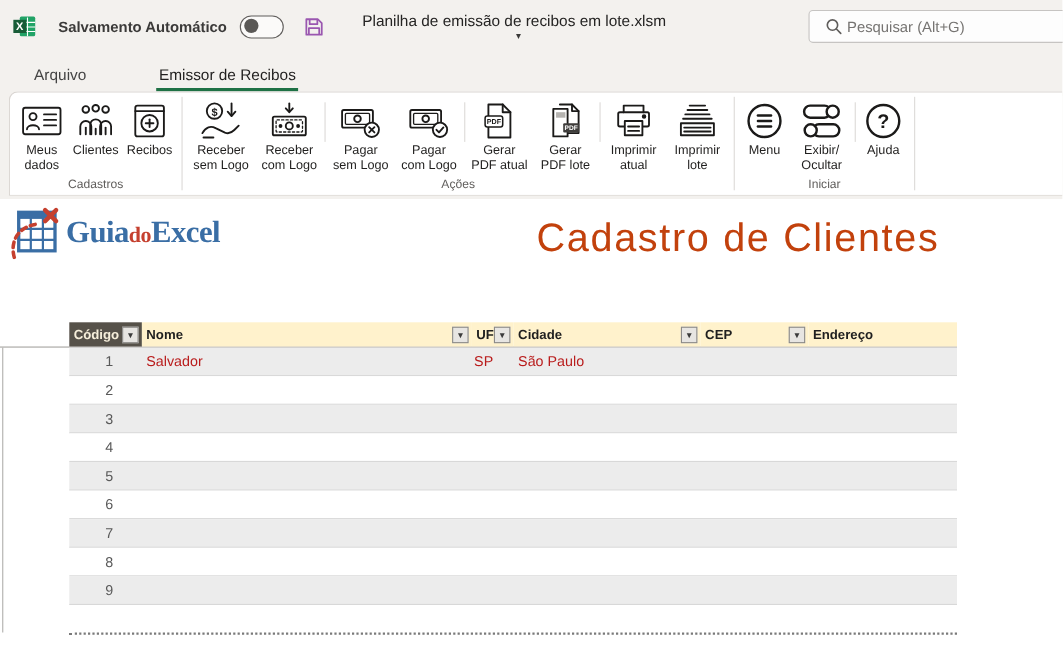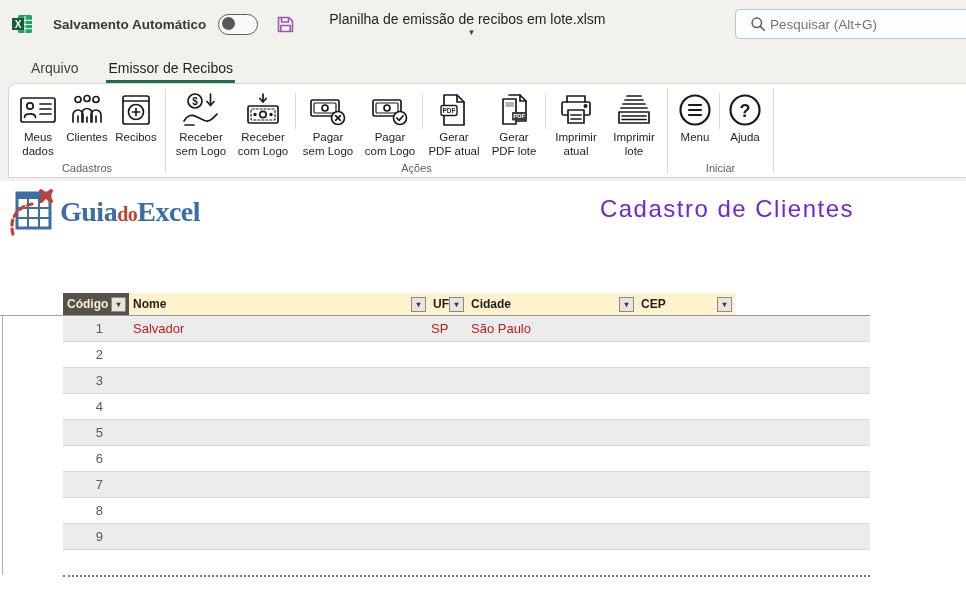--- a/index.html
+++ b/index.html
@@ -25,21 +25,21 @@
   }
   .searchbox svg { flex:0 0 auto; }
   .searchbox input {
     border:none; outline:none; background:transparent; margin-left:4px;
     font-size:13.5px; color:#3b3a39; width:170px; font-family:"Liberation Sans",sans-serif;
   }
   .searchbox input::placeholder { color:#767472; opacity:1; }
   
   .menubar { position:absolute; left:9px; top:48px; width:966px; height:35px; display:flex; align-items:flex-end; padding-left:20px; }
   .menu-item { font-size:14px; color:#444; padding:6px 2px 7px; margin-right:26px; cursor:pointer; }
-  .menu-item.active { color:#201f1e; border-bottom:3px solid #1e7145; padding-bottom:4px; }
+  .menu-item.active { color:#201f1e; border-bottom:3px solid #1e7145; padding-bottom:4px;margin-left:36px; }
   
   .ribbon {
     position:absolute; left:8px; top:83px; width:958px; height:95px;
     background:#ffffff; border:1px solid #d8d4d0; border-right:none;
     border-radius:8px 0 0 0; display:flex; align-items:stretch; overflow:hidden;
   }
   .rgroup { position:relative; display:flex; align-items:flex-start; padding:3px 4px 16px; }
   .glabel { position:absolute; left:0; right:0; bottom:3px; text-align:center; font-size:11px; color:#605e5c; }
   .gsep { width:1px; background:#dcdad7; margin:4px 0; }
   .isep { width:1px; background:#dcdad7; margin:6px 1px 32px; align-self:stretch; }
@@ -51,22 +51,22 @@
   .rbtn .rlab { white-space:pre-line; }
   .w50{width:50px} .w48{width:48px} .w62{width:62px} .w60{width:60px} .w58{width:58px} .w46{width:46px}
   .lineart { stroke:#1b1a19; fill:none; stroke-width:1.7; stroke-linecap:round; stroke-linejoin:round; }
   
   .content { position:absolute; left:0; top:181px; width:870px; height:409px; background:#ffffff; }
   .logo { position:absolute; left:8px; top:7px; display:flex; align-items:center; }
   .logo-text { font-family:"Liberation Serif", serif; font-weight:bold; margin-left:2px; letter-spacing:-0.5px; }
   .logo-text .p1, .logo-text .p3 { font-size:28px; color:#3a6ea5; }
   .logo-text .p2 { font-size:20px; color:#c5402f; }
   .page-title {
-    position:absolute; right:16px; top:14px; font-size:24px; letter-spacing:1.5px;
-    color:#6d28d9; font-weight:400;
+    position:absolute; right:16px; top:14px; font-size:36px; letter-spacing:1.5px;
+    color:#c2410c; font-weight:400;
   }
   
   .table { position:absolute; left:63px; top:112px; right:0; }
   .thead { display:flex; height:23px; border-bottom:1px solid #9a9794; }
   .th { background:#fff2cc; display:flex; align-items:center; font-size:12px; font-weight:bold; color:#1f1f1f; padding-left:4px; }
   .th.first { background:#565149; color:#f6eeda; }
   .fbtn {
     margin-left:auto; margin-right:3px; width:15px; height:15px; flex:0 0 auto;
     background:#e7e5e2; border:1px solid #8c8a88; display:flex; align-items:center; justify-content:center;
     font-size:8px; color:#3b3b3b; cursor:pointer;
@@ -314,20 +314,32 @@
         <span class="ric">
           <svg width="36" height="36" viewBox="0 0 36 36" class="lineart">
             <circle cx="18" cy="18" r="14.5" stroke-width="2.2"></circle>
             <line x1="12" y1="13" x2="24" y2="13" stroke-width="2.2"></line>
             <line x1="12" y1="18" x2="24" y2="18" stroke-width="2.2"></line>
             <line x1="12" y1="23" x2="24" y2="23" stroke-width="2.2"></line>
           </svg>
         </span>
         <span class="rlab">Menu</span>
       </div>
+      <div class="rbtn w58">
+        <span class="ric">
+          <svg width="40" height="36" viewBox="0 0 40 36" class="lineart">
+            <rect x="4" y="4" width="24" height="11" rx="5.5" stroke-width="2.2"></rect>
+            <circle cx="30" cy="9.5" r="5.5" stroke-width="2.2" fill="#ffffff"></circle>
+            <rect x="12" y="21" width="24" height="11" rx="5.5" stroke-width="2.2"></rect>
+            <circle cx="10" cy="26.5" r="5.5" stroke-width="2.2" fill="#ffffff"></circle>
+          </svg>
+        </span>
+        <span class="rlab">Exibir/
+Ocultar</span>
+      </div>
 
       <div class="isep"></div>
 
       <div class="rbtn w48">
         <span class="ric">
           <svg width="36" height="36" viewBox="0 0 36 36" class="lineart">
             <circle cx="18" cy="18" r="14.5" stroke-width="2.2"></circle>
             <text x="18" y="24.5" font-size="18" font-weight="bold" fill="#1b1a19" stroke="none" text-anchor="middle" font-family="Liberation Sans, sans-serif">?</text>
           </svg>
         </span>
@@ -388,20 +400,23 @@
         <span class="fbtn">
             <span>▾</span>
           </span>
       </div>
       <div class="th c-cep">
         <span>CEP</span>
         <span class="fbtn">
             <span>▾</span>
           </span>
       </div>
+      <div class="th c-end">
+        <span>Endereço</span>
+      </div>
     </div>
 
     <div class="tbody">
       <div class="trow">
         <div class="td c-cod">1</div>
         <div class="td c-nome">Salvador</div>
         <div class="td c-uf">SP</div>
         <div class="td c-cid">São Paulo</div>
         <div class="td c-cep"></div>
         <div class="td c-end"></div>

